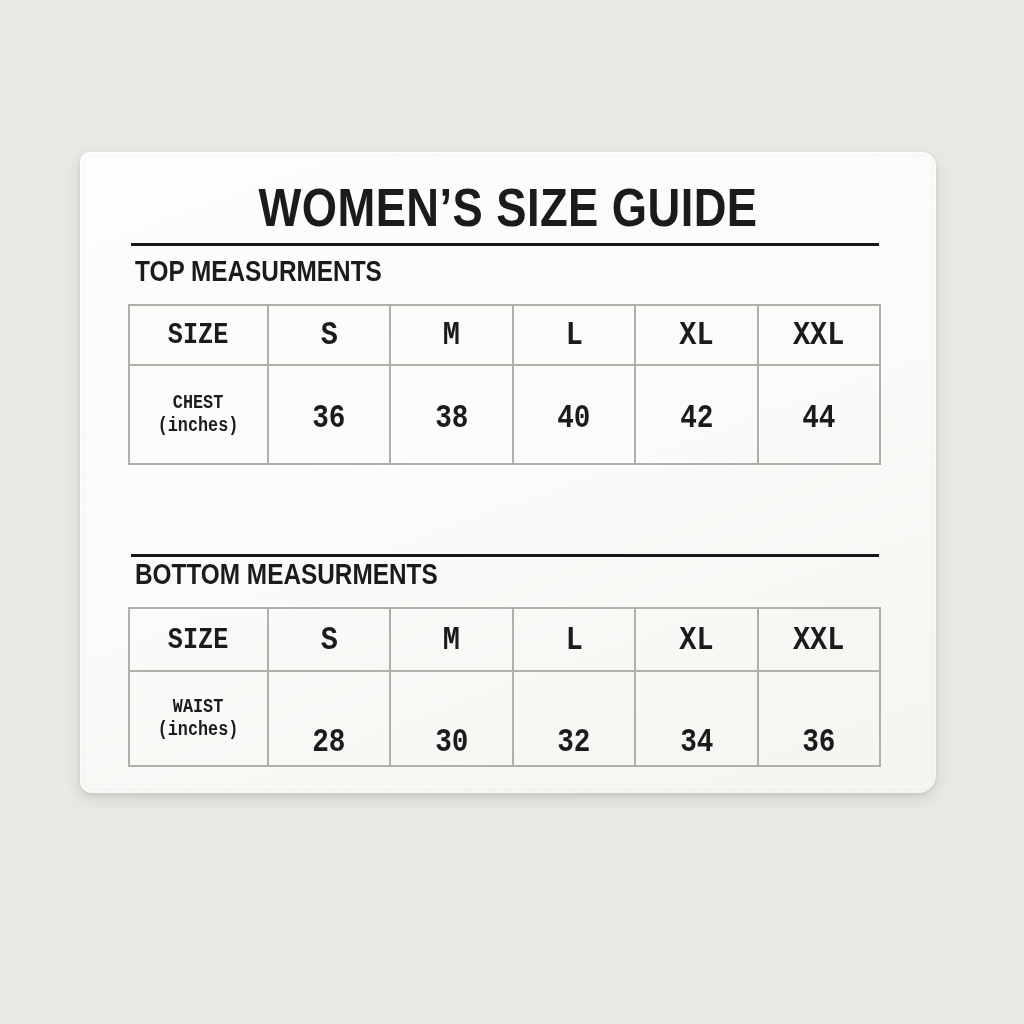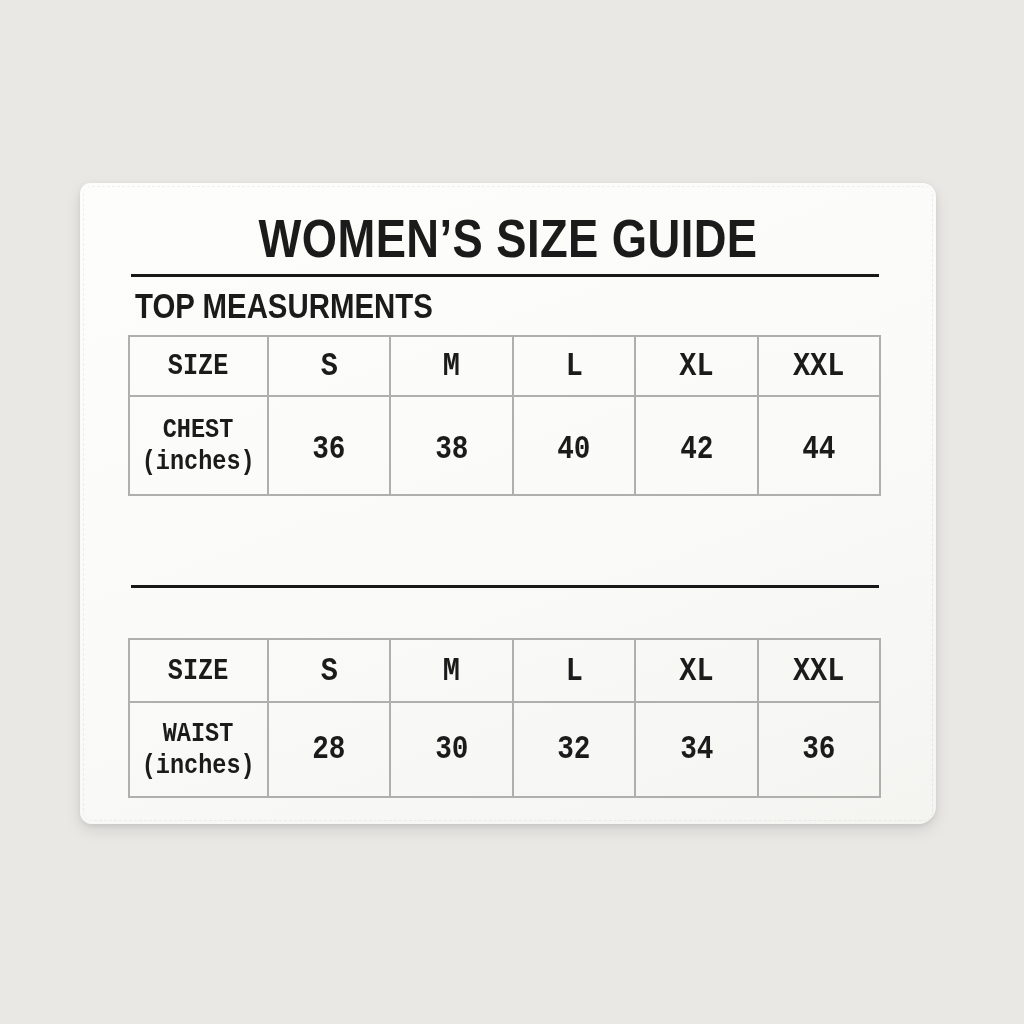--- a/index.html
+++ b/index.html
@@ -17,21 +17,20 @@
     position:relative;
     overflow:hidden;
   }
   .towel{
     position:absolute;
     left:80px; top:152px;
     width:856px; height:641px;
     background:linear-gradient(160deg,#fdfdfc 0%, #fafaf8 55%, #f4f4f1 100%);
     border-radius:10px 14px 18px 12px;
     box-shadow:0 6px 16px rgba(0,0,0,0.10), 0 2px 5px rgba(0,0,0,0.07);
-    margin-top:31px;
   }
   
   .towel::before{
     content:"";
     position:absolute; inset:3px;
     border:1px dashed rgba(0,0,0,0.05);
     border-radius:9px;
     pointer-events:none;
   }
   .cond{
@@ -50,21 +49,21 @@
   }
   .rule{
     position:absolute; left:51px;
     width:748px; height:3px;
     background:#181818;
   }
   .rule.under-title{top:91px;}
   .rule.mid{top:402px;}
   .section-heading{
     position:absolute; left:55px;
-    font-size:35px; line-height:1.1;
+    font-size:29px; line-height:1.1;
   }
   .section-heading.top{top:104px;}
   .section-heading.bottom{top:407px;}
   table.size-table{
     position:absolute; left:48px;
     width:753px;
     border-collapse:collapse;
     table-layout:fixed;
   }
   table.size-table.top{top:152px;}
@@ -76,23 +75,23 @@
     background:transparent;
     font-family:Liberation Mono, monospace;
   }
   .size-table col.c-label{width:139px;}
   .size-table tr.hdr{height:60px;}
   table.size-table.bottom tr.hdr{height:63px;}
   .size-table tr.data{height:99px;}
   table.size-table.bottom tr.data{height:95px;}
   .hdr-size{font-size:30px;}
   .hdr-letter{font-size:34px;}
-  .row-label{font-size:28px; line-height:1.12;}
+  .row-label{font-size:20px; line-height:1.12;}
   .cell-value{font-size:33px;}
-  td.vbottom{vertical-align:bottom; padding-bottom:28px;}
+  td.vbottom{vertical-align:bottom; padding-bottom:4px;}
   table.size-table.top td.vcenter-low{padding-top:8px;}
 </style>
 </head>
 <body style="background: rgb(233, 232, 229);">
 
 <div class="towel">
 
   <div class="page-title">
     <span class="cond">WOMEN’S SIZE GUIDE</span>
   </div>
@@ -132,20 +131,23 @@
         <td class="vcenter-low"><span class="cond cell-value">38</span></td>
         <td class="vcenter-low"><span class="cond cell-value">40</span></td>
         <td class="vcenter-low"><span class="cond cell-value">42</span></td>
         <td class="vcenter-low"><span class="cond cell-value">44</span></td>
       </tr>
     </tbody>
   </table>
 
   <div class="rule mid"></div>
 
+  <div class="section-heading bottom">
+    <span class="cond left">BOTTOM MEASURMENTS</span>
+  </div>
 
   <table class="size-table bottom">
     <colgroup>
       <col class="c-label">
         <col>
         <col>
         <col>
         <col>
         <col>
     </colgroup>

